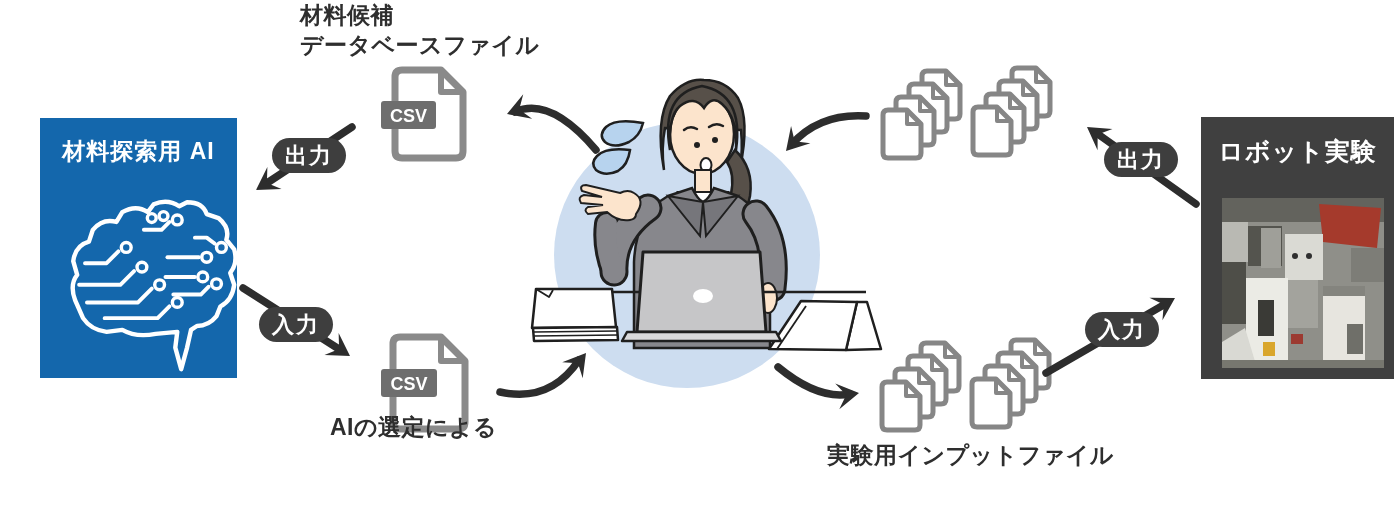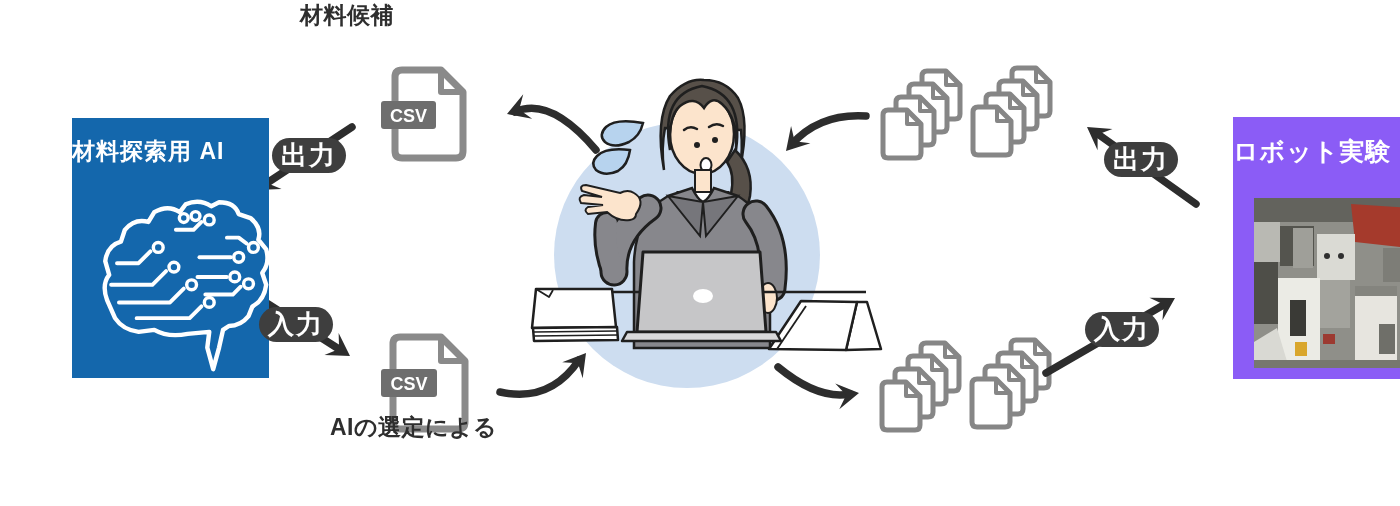--- a/index.html
+++ b/index.html
@@ -1,24 +1,24 @@
 <!DOCTYPE html>
 <html><head>
 <meta charset="utf-8">
 <style>
   html,body{margin:0;padding:0;background:#fff;}
   .canvas{position:relative;width:1400px;height:506px;background:#fff;overflow:hidden;
           font-family:"Liberation Sans","DejaVu Sans",sans-serif;}
   .art{position:absolute;left:0;top:0;}
   .lbl{position:absolute;color:#2e2e2e;font-size:23px;font-weight:600;line-height:30px;letter-spacing:.5px;white-space:nowrap;}
   .pill{position:absolute;background:#3e3e3e;color:#fff;width:74px;height:35px;border-radius:18px;
-        display:flex;align-items:center;justify-content:center;font-size:26px;font-weight:700;letter-spacing:2px;}
-  .box{position:absolute;display:flex;flex-direction:column;align-items:flex-start;margin-left:32px;}
+        display:flex;align-items:center;justify-content:center;font-size:22px;font-weight:700;letter-spacing:2px;}
+  .box{position:absolute;display:flex;flex-direction:column;align-items:center;}
   .ai-box{left:40px;top:118px;width:197px;height:260px;background:#1467ac;}
-  .robot-box{left:1201px;top:117px;width:193px;height:262px;background:#8b5cf6;}
+  .robot-box{left:1201px;top:117px;width:193px;height:262px;background:#404040;}
   .box-title{color:#fff;font-weight:700;margin-top:18px;letter-spacing:1px;}
   .ai-box .box-title{font-size:23px;}
   .robot-box .box-title{font-size:25px;}
   .p-tl{left:272px;top:138px;}
   .p-bl{left:259px;top:307px;}
   .p-tr{left:1104px;top:142px;}
   .p-br{left:1085px;top:312px;}
   .lbl-tl{left:300px;top:2px;font-family:Liberation Mono, monospace;}
   .lbl-bl{left:330px;top:412px;}
   .lbl-tr{left:842px;top:18px;}
@@ -228,23 +228,25 @@
         <rect x="122" y="158" width="42" height="10" fill="#84847e"></rect>
         <rect x="146" y="196" width="16" height="30" fill="#6f6f69"></rect>
         <polygon points="21,214 44,200 56,240 21,240" fill="#d9d9d3"></polygon>
         <rect x="21" y="232" width="162" height="8" fill="#77776f"></rect>
       </g>
     </svg>
   </div>
 
   <div class="lbl lbl-tl">
     <div>材料候補</div>
+    <div>データベースファイル</div>
   </div>
   <div class="lbl lbl-bl">
     <div>AIの選定による</div>
   </div>
+  <div class="lbl lbl-br">実験用インプットファイル</div>
 
   <div class="pill p-tl">出力</div>
   <div class="pill p-bl">入力</div>
   <div class="pill p-tr">出力</div>
   <div class="pill p-br">入力</div>
 
 </div>
 
 </body></html>

